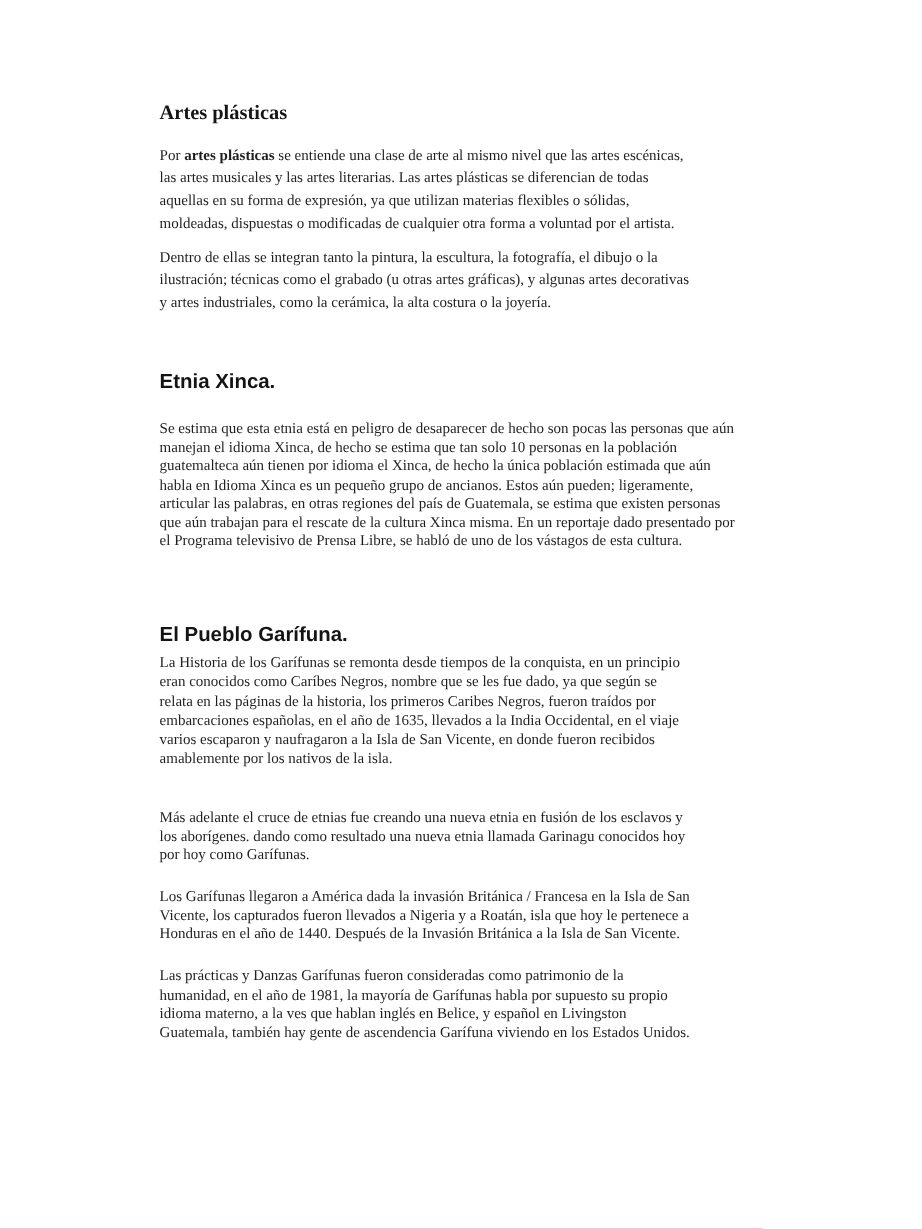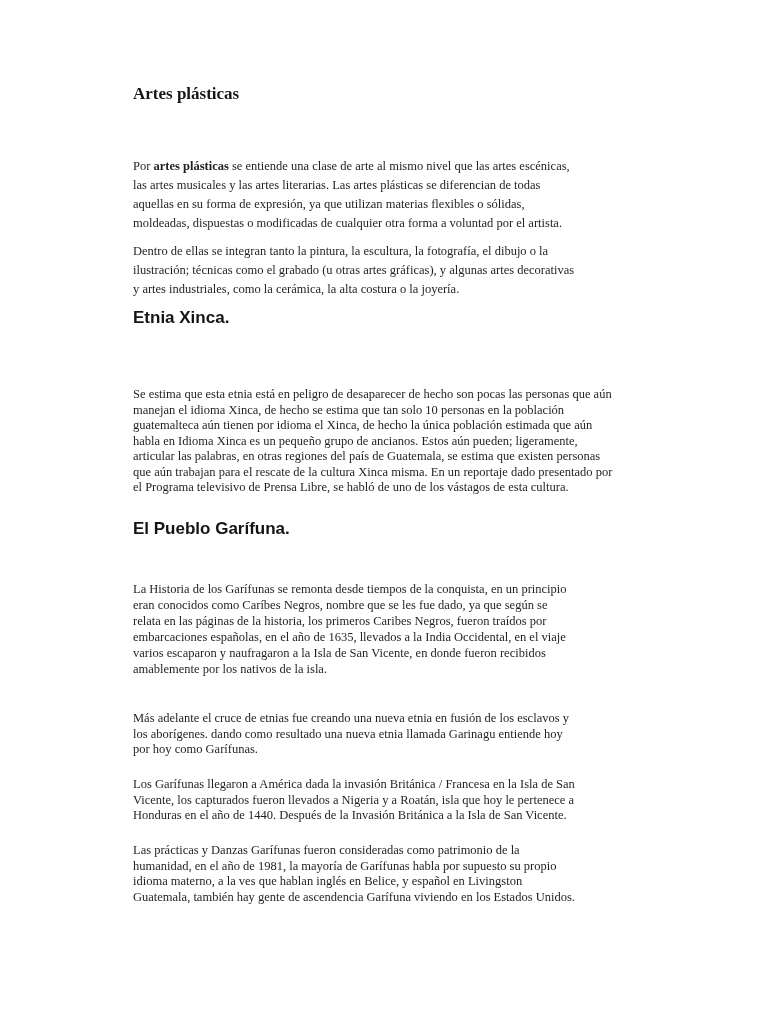--- a/index.html
+++ b/index.html
@@ -30,21 +30,20 @@
     color: #161616;
     white-space: pre;
   }
   .body-para {
     position: absolute;
     left: 133px;
     font-family: "Liberation Serif", "DejaVu Serif", serif;
     font-size: 12.5px;
     color: #1f1f1f;
     white-space: pre;
-    margin-top: 37px;
   }
   .body-para.loose { line-height: 19px; }
   .body-para.tight { line-height: 15.5px; }
   .sans-heading {
     position: absolute;
     font-family: "Liberation Sans", "DejaVu Sans", sans-serif;
     font-weight: bold;
     font-size: 17px;
     color: #141414;
     white-space: pre;
@@ -89,21 +88,21 @@
     <div class="sans-heading left" style="top: 519px;">El Pueblo Garífuna.</div>
 
     <div class="body-para tight" style="top: 544px; line-height: 16px;">La Historia de los Garífunas se remonta desde tiempos de la conquista, en un principio
 eran conocidos como Caríbes Negros, nombre que se les fue dado, ya que según se
 relata en las páginas de la historia, los primeros Caribes Negros, fueron traídos por
 embarcaciones españolas, en el año de 1635, llevados a la India Occidental, en el viaje
 varios escaparon y naufragaron a la Isla de San Vicente, en donde fueron recibidos
 amablemente por los nativos de la isla.</div>
 
     <div class="body-para tight" style="top: 674px;">Más adelante el cruce de etnias fue creando una nueva etnia en fusión de los esclavos y
-los aborígenes. dando como resultado una nueva etnia llamada Garinagu entiende hoy
+los aborígenes. dando como resultado una nueva etnia llamada Garinagu conocidos hoy
 por hoy como Garífunas.</div>
 
     <div class="body-para tight" style="top: 740px;">Los Garífunas llegaron a América dada la invasión Británica / Francesa en la Isla de San
 Vicente, los capturados fueron llevados a Nigeria y a Roatán, isla que hoy le pertenece a
 Honduras en el año de 1440. Después de la Invasión Británica a la Isla de San Vicente.</div>
 
     <div class="body-para tight" style="top: 806px;">Las prácticas y Danzas Garífunas fueron consideradas como patrimonio de la
 humanidad, en el año de 1981, la mayoría de Garífunas habla por supuesto su propio
 idioma materno, a la ves que hablan inglés en Belice, y español en Livingston
 Guatemala, también hay gente de ascendencia Garífuna viviendo en los Estados Unidos.</div>

